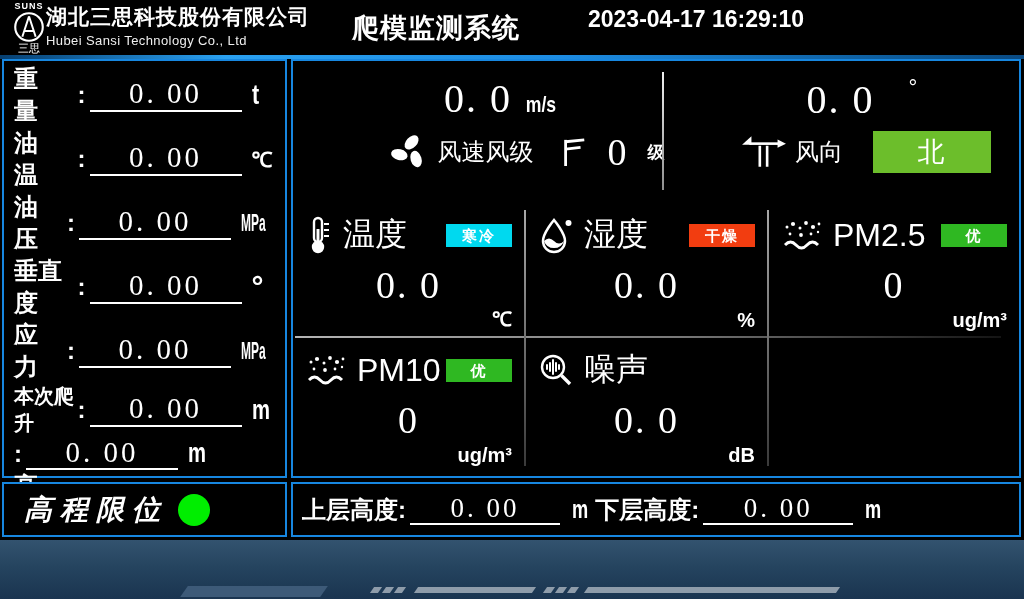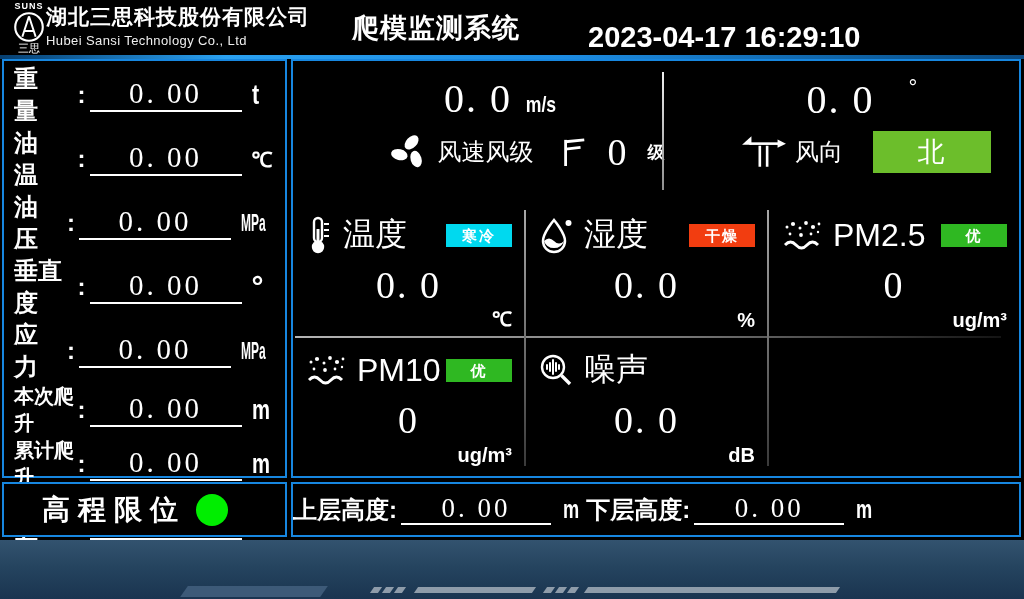--- a/index.html
+++ b/index.html
@@ -9,31 +9,31 @@
 
   
   .logo{position:absolute;left:6px;top:1px;width:46px;text-align:center;}
   .logo-suns{font-size:9px;font-weight:bold;letter-spacing:1px;line-height:10px;}
   .logo-mark{display:block;margin:0 auto;}
   .logo-cn{font-size:11px;line-height:11px;}
   .company{position:absolute;left:46px;top:3px;}
   .company-cn{font-size:21px;font-weight:bold;letter-spacing:1px;}
   .company-en{font-size:13px;margin-top:2px;letter-spacing:.4px;color:#efefef;}
   .app-title{position:absolute;left:352px;top:10px;font-size:27px;font-weight:bold;letter-spacing:1px;}
-  .datetime{position:absolute;left:588px;top:21px;font-size:29px;font-weight:bold;}
+  .datetime{position:absolute;left:588px;top:6px;font-size:23px;font-weight:bold;}
   .hdr-line{position:absolute;left:0;top:55px;width:1024px;height:4px;
     background:linear-gradient(90deg,#073f70 0%,#2aa0f0 22%,#1d8ce2 55%,#0d5b9a 88%,#0a4a82 100%);}
 
   
   .panel{position:absolute;border:2px solid #1787e0;box-sizing:border-box;background:#000;}
   .left-panel{left:2px;top:59px;width:285px;height:419px;display:flex;flex-direction:column;
               justify-content:space-evenly;padding:2px 6px 2px 10px;}
   .right-panel{left:291px;top:59px;width:730px;height:419px;}
-  .limit-panel{left:2px;top:482px;width:285px;height:55px;display:flex;align-items:center;padding-left:38px;}
-  .height-panel{left:291px;top:482px;width:730px;height:55px;display:flex;align-items:center;padding-left:0;}
+  .limit-panel{left:2px;top:482px;width:285px;height:55px;display:flex;align-items:center;padding-left:20px;font-style:italic;}
+  .height-panel{left:291px;top:482px;width:730px;height:55px;display:flex;align-items:center;padding-left:9px;}
 
   
   .m-row{display:flex;align-items:center;}
   .m-label{width:88px;font-weight:bold;font-size:24px;}
   .m-label.small{font-size:20px;}
   .m-colon{font-weight:bold;font-size:24px;}
   .m-line{flex:0 0 152px;margin-left:4px;border-bottom:2px solid #fff;text-align:center;padding-bottom:1px;}
   .m-value{font-size:29px;letter-spacing:3px;line-height:1.05;}
   .m-unit{margin-left:10px;width:38px;font-weight:bold;font-size:25px;display:inline-block;transform-origin:left center;}
   .u-t{transform:scaleX(.8);font-size:27px;}
@@ -158,21 +158,20 @@
       <span class="m-line"><span class="m-value val">0. 00</span></span>
       <span class="m-unit u-mpa">MPa</span>
     </div>
     <div class="m-row">
       <span class="m-label small">本次爬升</span>
         <span class="m-colon">:</span>
       <span class="m-line"><span class="m-value val">0. 00</span></span>
       <span class="m-unit u-m">m</span>
     </div>
     <div class="m-row">
-      <span class="m-label small">累计爬升</span>
         <span class="m-colon">:</span>
       <span class="m-line"><span class="m-value val">0. 00</span></span>
       <span class="m-unit u-m">m</span>
     </div>
     <div class="m-row">
       <span class="m-label">高　差</span>
         <span class="m-colon">:</span>
       <span class="m-line"><span class="m-value val">0. 00</span></span>
       <span class="m-unit u-m">m</span>
     </div>

